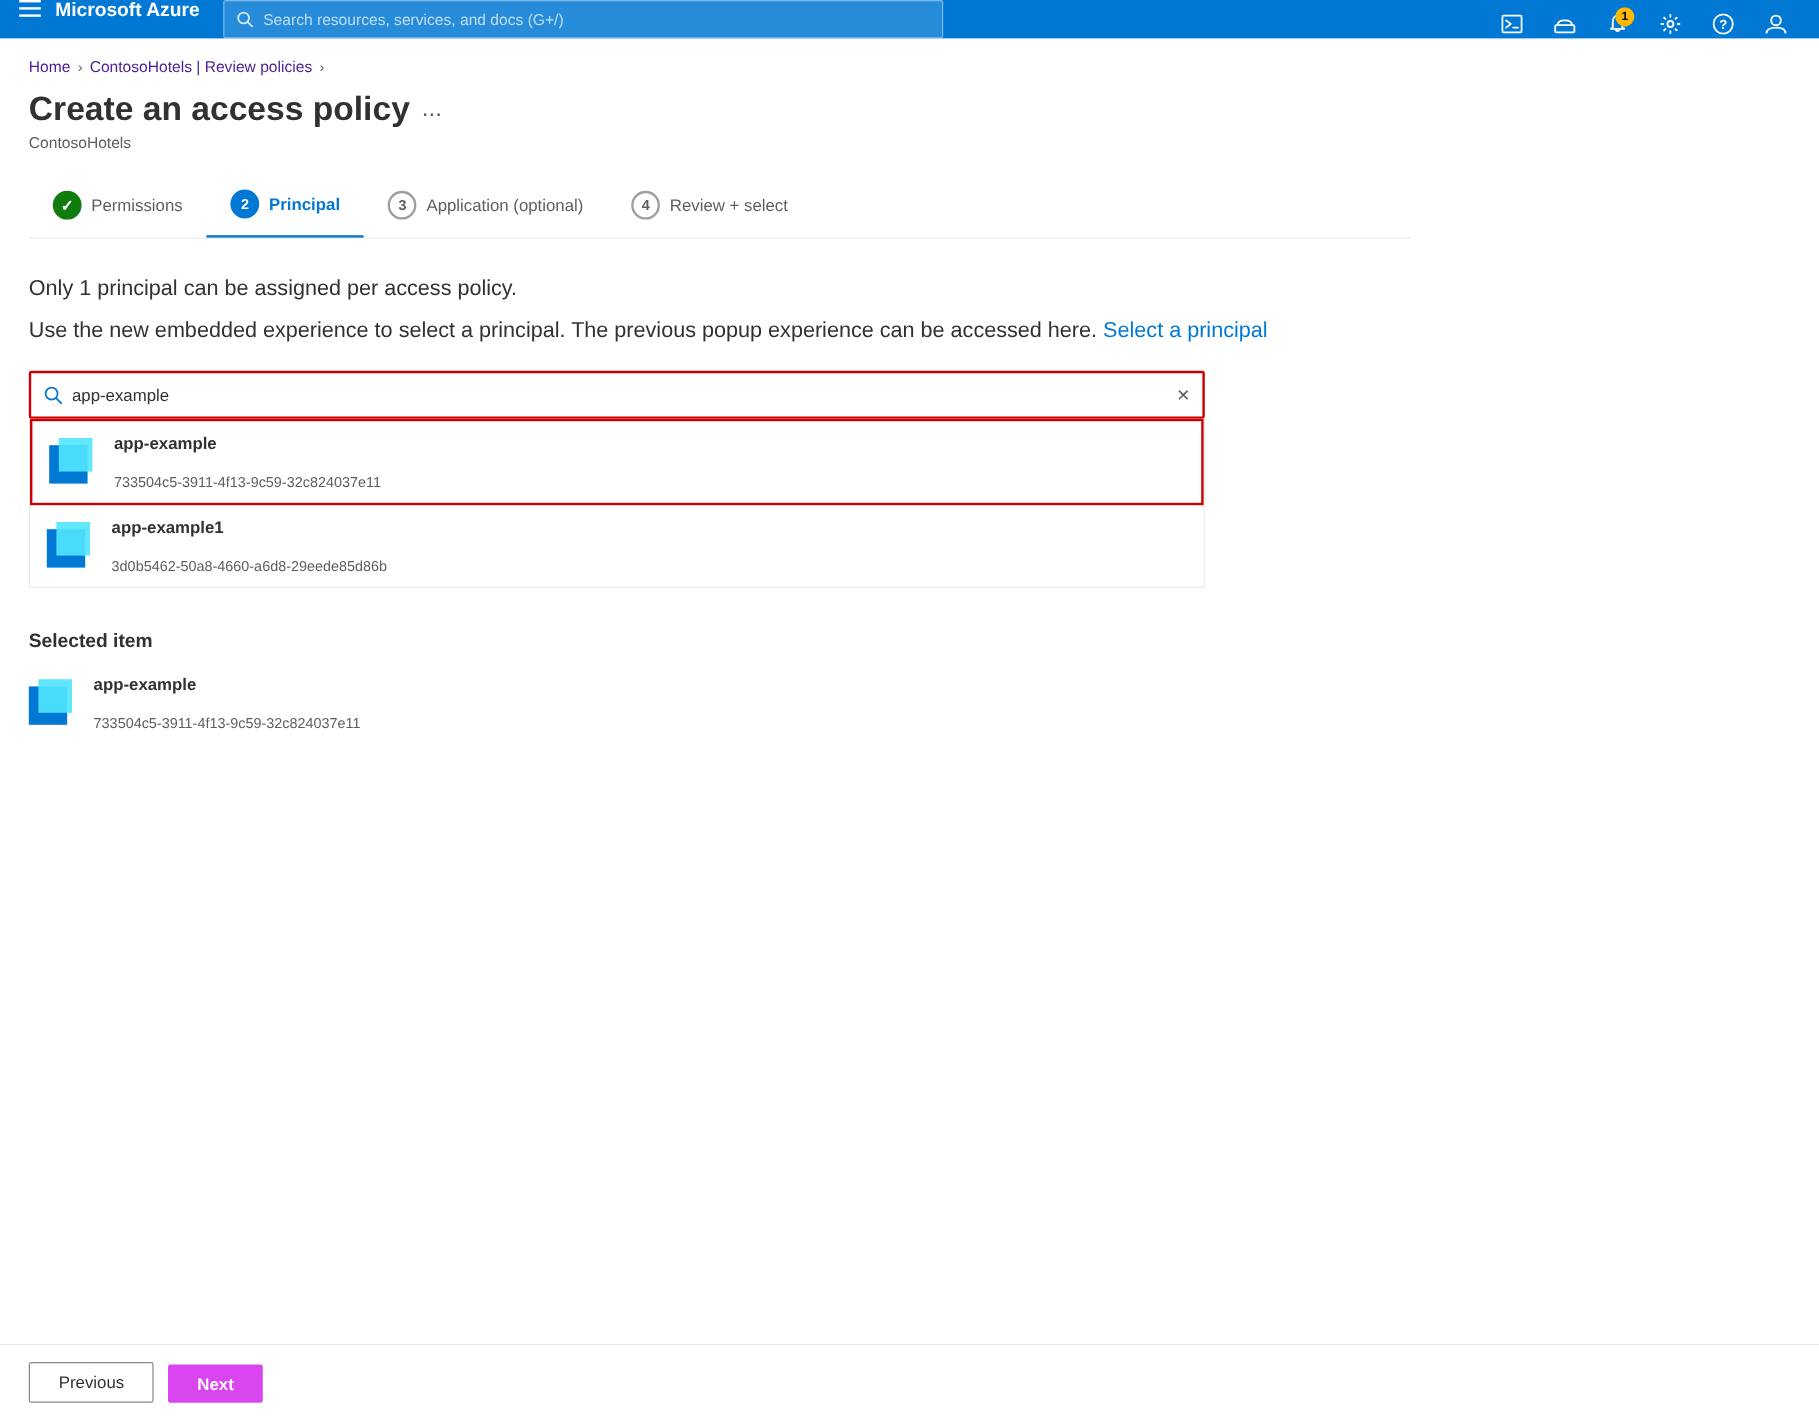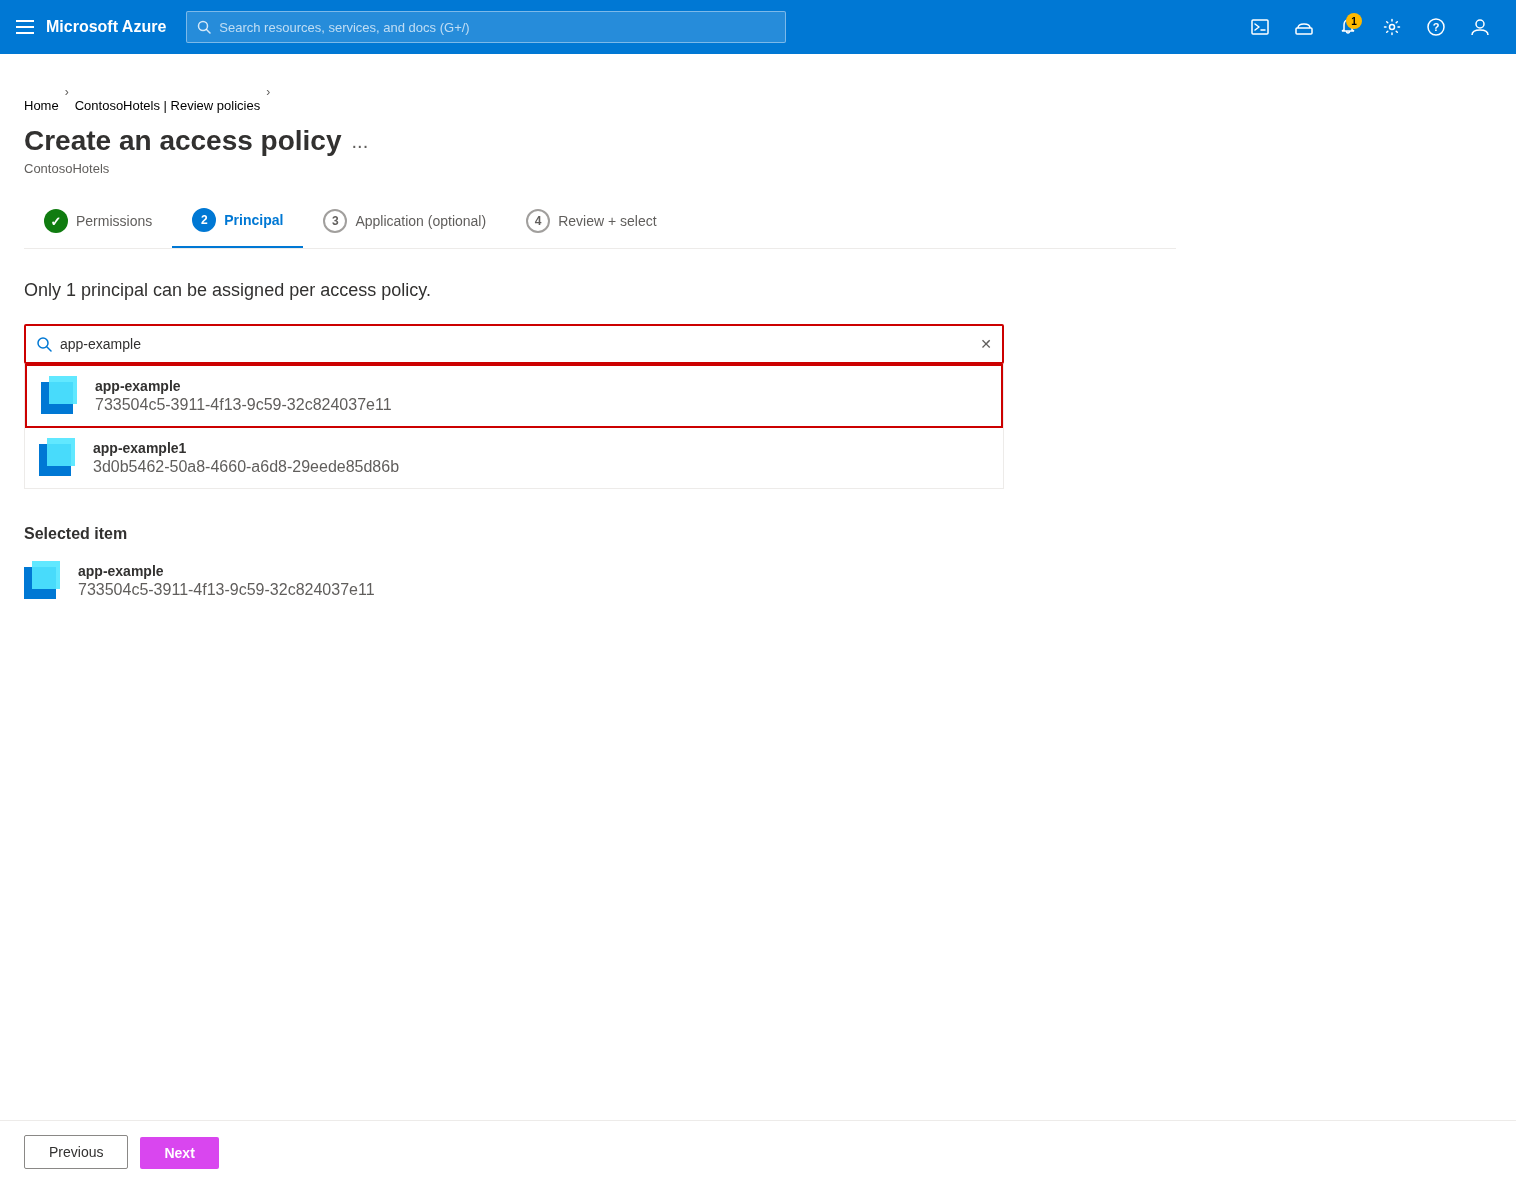--- a/index.html
+++ b/index.html
@@ -1,23 +1,23 @@
 <!DOCTYPE html>
 <html><head>
   <meta charset="utf-8">
   <style>
     * { box-sizing: border-box; margin: 0; padding: 0; }
     body { font-family: 'Segoe UI', Arial, sans-serif; font-size: 14px; color: #323130; background: #fff; }
 
     
     .top-nav {
       background: #0078d4;
-      height: 54px;
+      height: 32px;
       display: flex;
-      align-items: center;
+      align-items: flex-start;
       padding: 0 16px;
       gap: 12px;
       color: #fff;
     }
     .top-nav .hamburger { cursor: pointer; display: flex; flex-direction: column; gap: 4px; }
     .top-nav .hamburger span { display: block; width: 18px; height: 2px; background: #fff; }
     .top-nav .brand { font-weight: 600; font-size: 16px; white-space: nowrap; margin-right: 8px; }
     .search-bar {
       flex: 1;
       max-width: 600px;
@@ -54,21 +54,21 @@
       border-radius: 50%; width: 16px; height: 16px;
       font-size: 10px; display: flex; align-items: center; justify-content: center;
       font-weight: 600;
     }
 
     
     .main-content { padding: 16px 24px; max-width: 1200px; }
 
     
     .breadcrumb { display: flex; align-items: center; gap: 6px; font-size: 13px; margin-bottom: 12px; }
-    .breadcrumb a { color: #000000; text-decoration: none; margin-top: 28px; }
+    .breadcrumb a { color: #4c1d95; text-decoration: none; }
     .breadcrumb .sep { color: #605e5c; font-size: 12px; }
 
     
     .page-title-row { display: flex; align-items: center; gap: 10px; margin-bottom: 4px; }
     .page-title { font-size: 28px; font-weight: 600; color: #323130; }
     .page-title-menu { color: #605e5c; font-size: 20px; cursor: pointer; }
     .page-subtitle { font-size: 13px; color: #605e5c; margin-bottom: 20px; }
 
     
     .wizard-steps { display: flex; align-items: center; gap: 0; margin-bottom: 28px; border-bottom: 1px solid #edebe9; padding-bottom: 0; }
@@ -137,21 +137,21 @@
     .app-icon .icon-back {
       position: absolute; top: 6px; left: 0;
       width: 32px; height: 32px; background: #0078d4;
     }
     .app-icon .icon-front {
       position: absolute; top: 0; left: 8px;
       width: 28px; height: 28px; background: #50e6ff; opacity: 0.9;
     }
 
     .result-name { font-size: 14px; font-weight: 600; color: #323130; }
-    .result-id { font-size: 16px; color: #605e5c; margin-top: 2px; }
+    .result-id { font-size: 12px; color: #605e5c; margin-top: 18px; }
 
     
     .selected-section { margin-top: 36px; }
     .selected-title { font-size: 16px; font-weight: 600; color: #323130; margin-bottom: 14px; }
     .selected-item {
       display: flex; align-items: center; gap: 14px; padding: 4px 0;
     }
 
     
     .bottom-bar {
@@ -263,20 +263,23 @@
       <span>Application (optional)</span>
     </div>
 
     <div class="wizard-step">
       <div class="step-num">4</div>
       <span>Review + select</span>
     </div>
   </div>
 
   <p class="info-text">Only 1 principal can be assigned per access policy.</p>
+  <p class="info-text">
+    <span>Use the new embedded experience to select a principal. The previous popup experience can be accessed here.</span>&nbsp;<a href="#" class="info-link">Select a principal</a>
+  </p>
 
   <div class="search-container">
     <div class="search-input-wrapper">
       <svg class="search-icon" width="16" height="16" viewBox="0 0 16 16" fill="none">
         <circle cx="7" cy="7" r="5" stroke="#0078d4" stroke-width="1.5"></circle>
         <line x1="11" y1="11" x2="15" y2="15" stroke="#0078d4" stroke-width="1.5" stroke-linecap="round"></line>
       </svg>
       <input type="text" value="app-example" style="">
       <span class="clear-btn">✕</span>
     </div>

